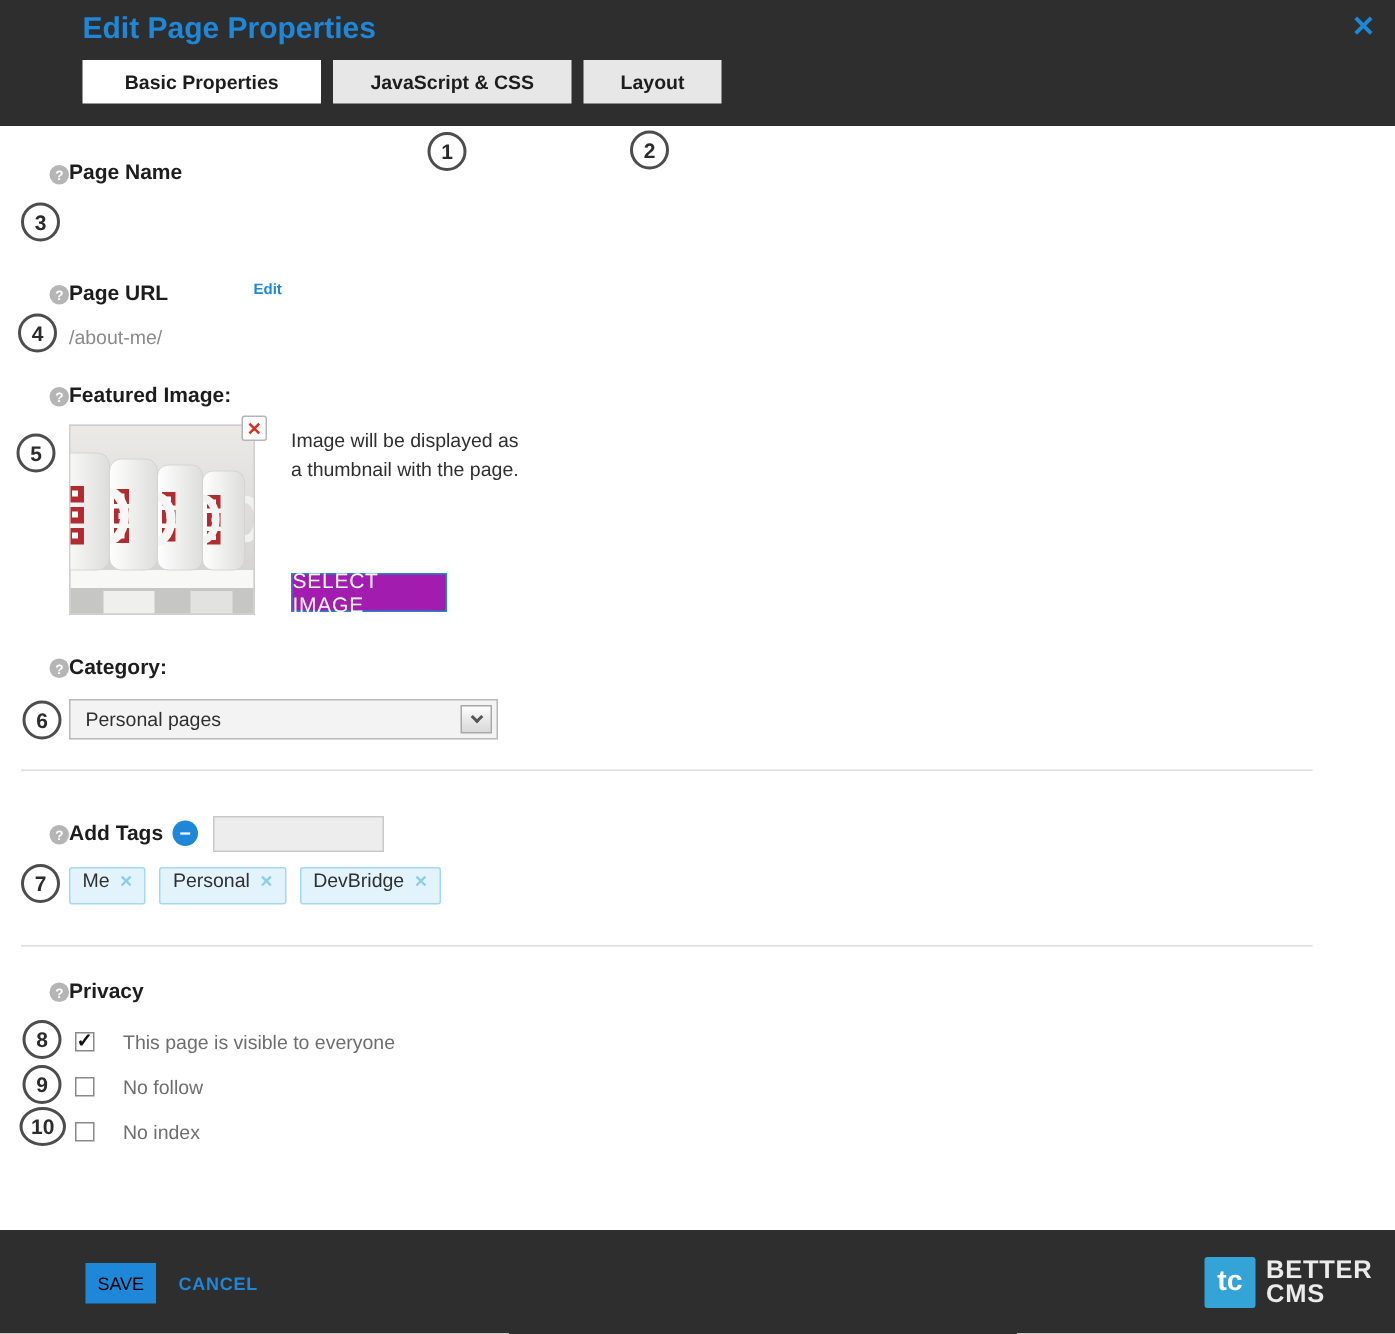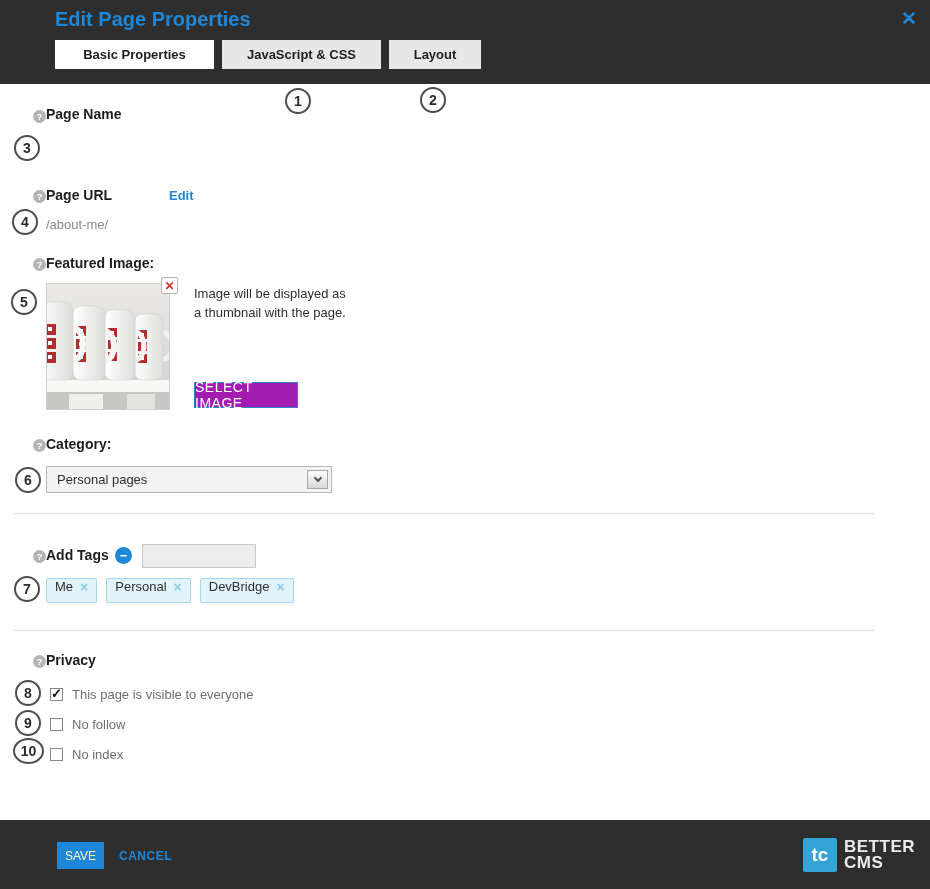--- a/index.html
+++ b/index.html
@@ -16,21 +16,21 @@
   .tab-basic { width:159px; } .tab-js { width:159px; } .tab-layout { width:92px; }
 
   
   .ann { position:absolute; width:26px; height:26px; border:2px solid #4d4d4d; border-radius:50%; background:#fff; display:flex; align-items:center; justify-content:center; font-weight:bold; font-size:14px; color:#2b2b2b; z-index:5; }
   .ann.wide { width:31px; }
 
   
   .help { position:absolute; width:13px; height:13px; border-radius:50%; background:#b5b5b5; color:#fff; font-size:9px; font-weight:bold; display:flex; align-items:center; justify-content:center; }
   .flabel { position:absolute; font-size:14px; font-weight:bold; color:#1d1d1d; }
   .text-input { position:absolute; background:#fbfbfb; border:1px solid #c9c9c9; font-size:13px; color:#333; padding:0 10px; font-family:inherit; outline:none; }
-  .link { position:absolute; color:#1e87d8; font-size:13px; font-weight:bold; cursor:pointer; text-decoration:none;padding-left:17px; }
+  .link { position:absolute; color:#1e87d8; font-size:10px; font-weight:bold; cursor:pointer; text-decoration:none;padding-left:17px; }
   .muted { position:absolute; font-size:13px; color:#8a8a8a; }
 
   
   .thumb { position:absolute; left:46px; top:283px; width:124px; height:127px; border:1px solid #cfcfcf; background:#dcdcdc; }
   .del { position:absolute; left:161px; top:277px; width:17px; height:17px; background:#fff; border:1px solid #b5b5b5; border-radius:2px; color:#d93025; font-size:12px; font-weight:bold; display:flex; align-items:center; justify-content:center; cursor:pointer; z-index:6; }
   .desc { position:absolute; left:194px; top:284px; width:152px; font-size:13px; color:#2f2f2f; line-height:19px; }
   .btn-select { position:absolute; left:194px; top:382px; width:104px; height:26px; background:#a21caf; border:1px solid #2187c6; color:#fff; font-size:14px; letter-spacing:0.5px; display:flex; align-items:center; justify-content:center; cursor:pointer; }
 
   
   .select { position:absolute; left:46px; top:466px; width:286px; height:27px; background:#f3f3f3; border:1px solid #b9b9b9; font-size:13px; color:#2f2f2f; display:flex; align-items:center; padding-left:10px; cursor:pointer; }
@@ -40,27 +40,27 @@
   .divider { position:absolute; left:14px; width:861px; height:1px; background:#dcdcdc; }
 
   
   .minus { position:absolute; left:115px; top:547px; width:17px; height:17px; border-radius:50%; background:#1e87d8; color:#fff; font-size:13px; font-weight:bold; display:flex; align-items:center; justify-content:center; cursor:pointer; line-height:15px; }
   .tag-input { left:142px; top:544px; width:114px; height:24px; background:#ededed; }
   .tag-list { position:absolute; left:46px; top:578px; display:flex; gap:9px; }
   .tag { background:#e2f3fb; border:1px solid #a5d9ef; border-radius:2px; height:25px; display:flex; padding:0 8px; font-size:13px; color:#2f2f2f; gap:7px; }
   .tag .x { color:#8ccdec; font-size:14px; font-weight:bold; cursor:pointer; }
 
   
-  .chk-row { position:absolute; left:50px; display:flex; align-items:center; gap:9px; font-size:13px; color:#6e6e6e; cursor:default; }
+  .chk-row { position:absolute; left:50px; display:flex; align-items:center; gap:19px; font-size:13px; color:#6e6e6e; cursor:default; }
   .cb { width:13px; height:13px; border:1px solid #8a8a8a; background:#fff; position:relative; cursor:pointer; }
   .cb[data-checked="true"]::after { content:"✓"; position:absolute; top:-3px; left:0; font-size:13px; font-weight:bold; color:#111; }
 
   
   .footer { position:absolute; left:0; right:0; top:820px; height:69px; background:#2e2e2e; }
-  .btn-save { position:absolute; left:57px; top:22px; width:47px; height:27px; background:#1e87d8; color:#fef9c3; font-size:12px; border:none; display:flex; align-items:center; justify-content:center; cursor:pointer; font-family:inherit; }
+  .btn-save { position:absolute; left:57px; top:22px; width:47px; height:27px; background:#1e87d8; color:#000000; font-size:12px; border:none; display:flex; align-items:center; justify-content:center; cursor:pointer; font-family:inherit; }
   .cancel { position:absolute; left:119px; top:29px; font-size:12px; font-weight:bold; letter-spacing:0.5px; color:#1e87d8; cursor:pointer; text-decoration:none; }
   .logo { position:absolute; right:15px; top:18px; display:flex; align-items:center; gap:7px; }
   .logo-mark { width:34px; height:34px; background:#34a3d7; border-radius:2px; color:#fff; font-size:19px; font-weight:bold; display:flex; align-items:center; justify-content:center; }
   .logo-text { color:#ebebeb; font-size:17px; font-weight:bold; line-height:16px; letter-spacing:0.5px; }
 </style>
 </head>
 <body>
 
 <div class="page">
 

